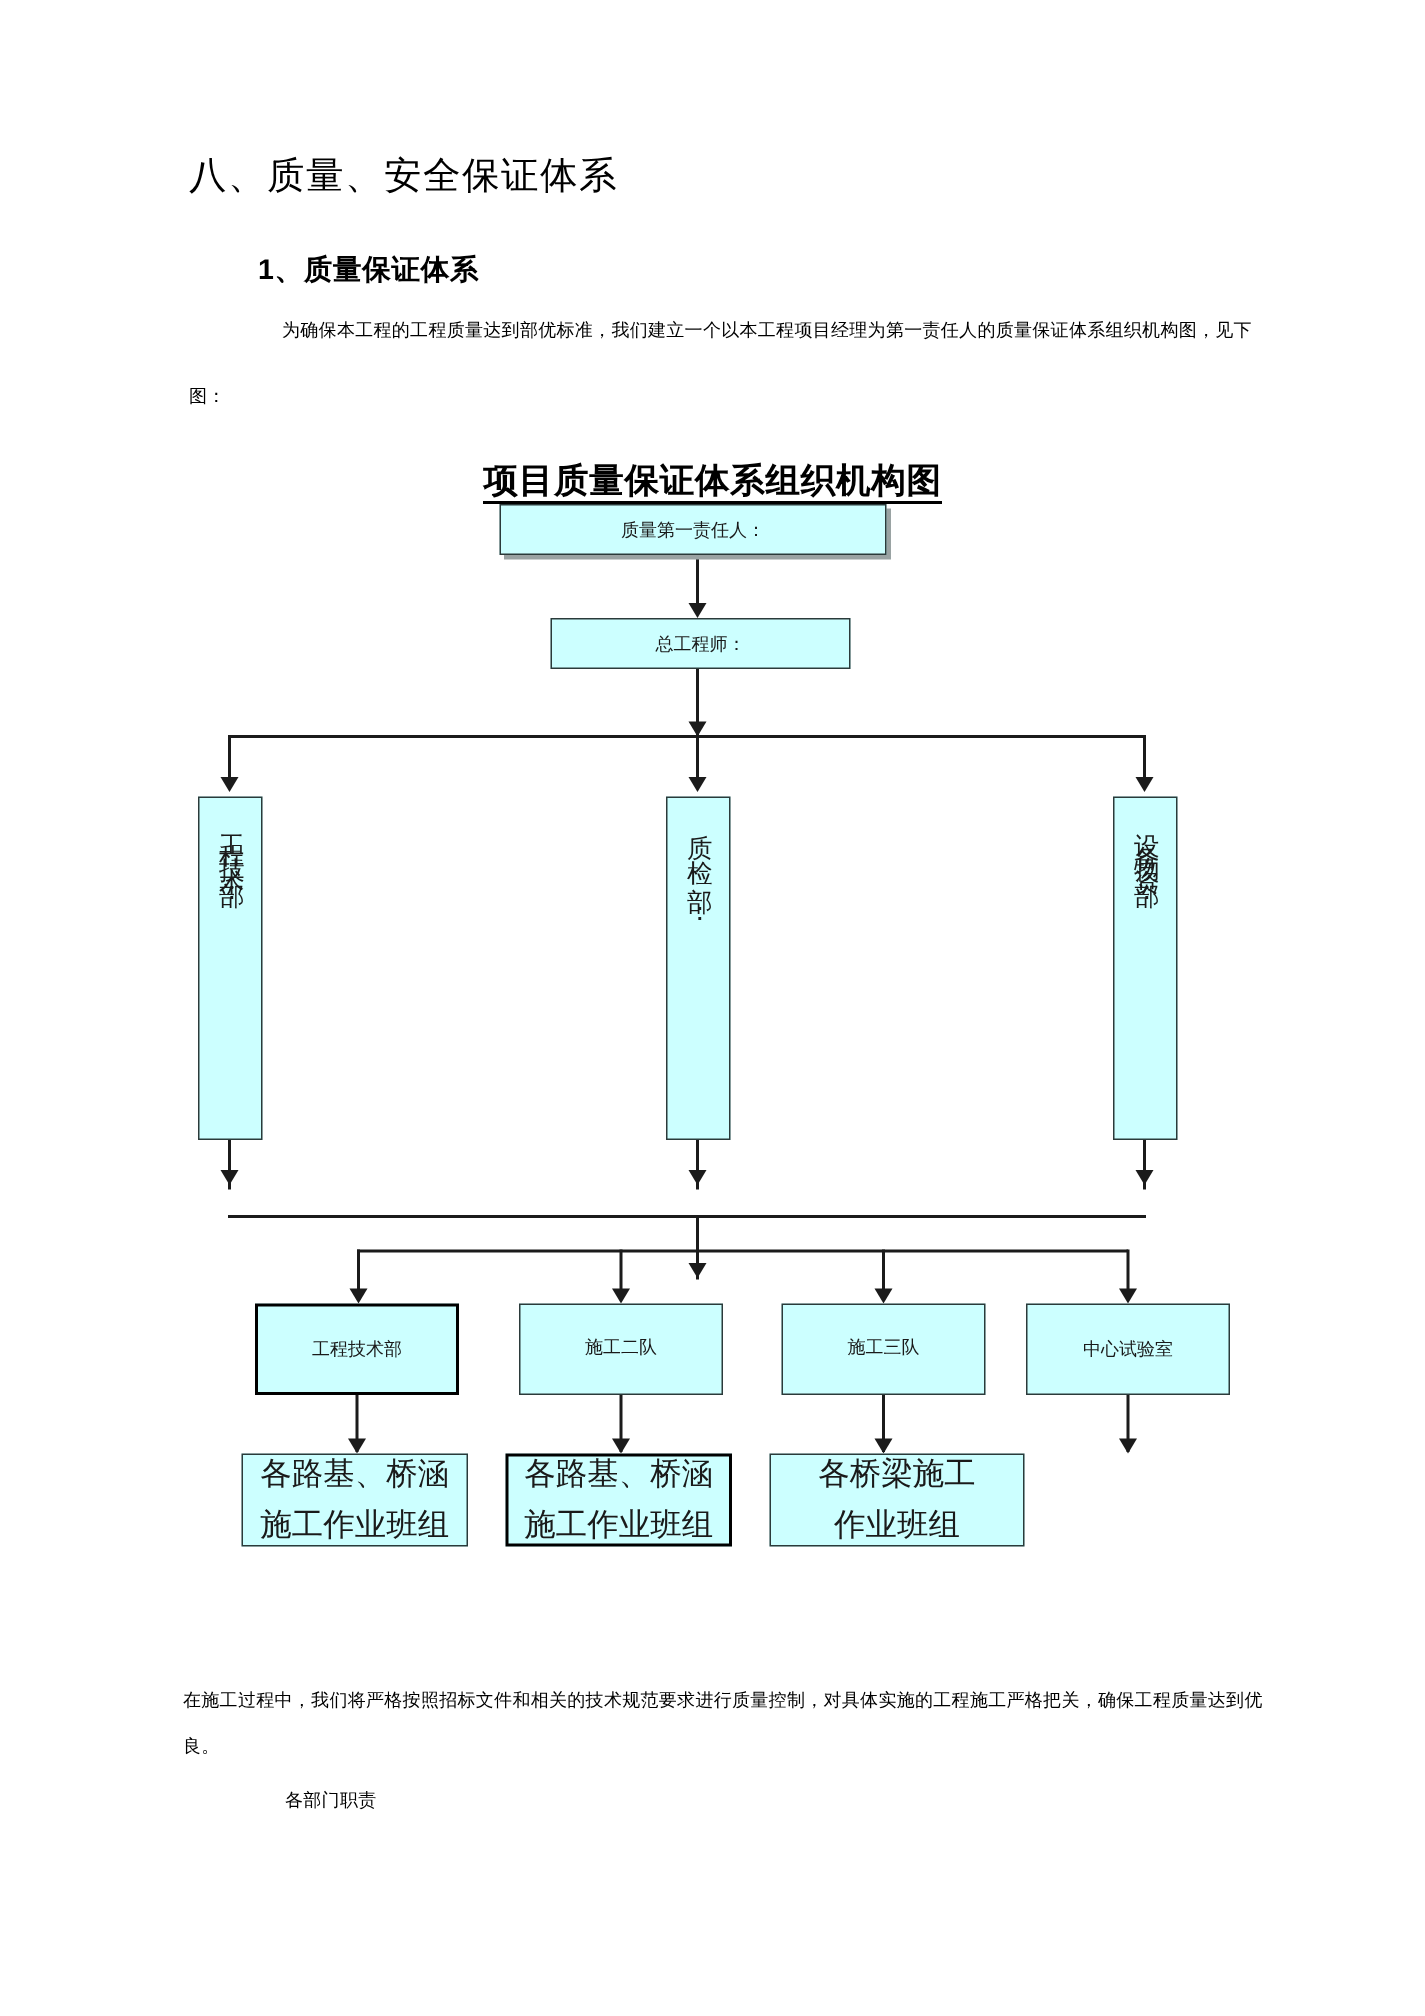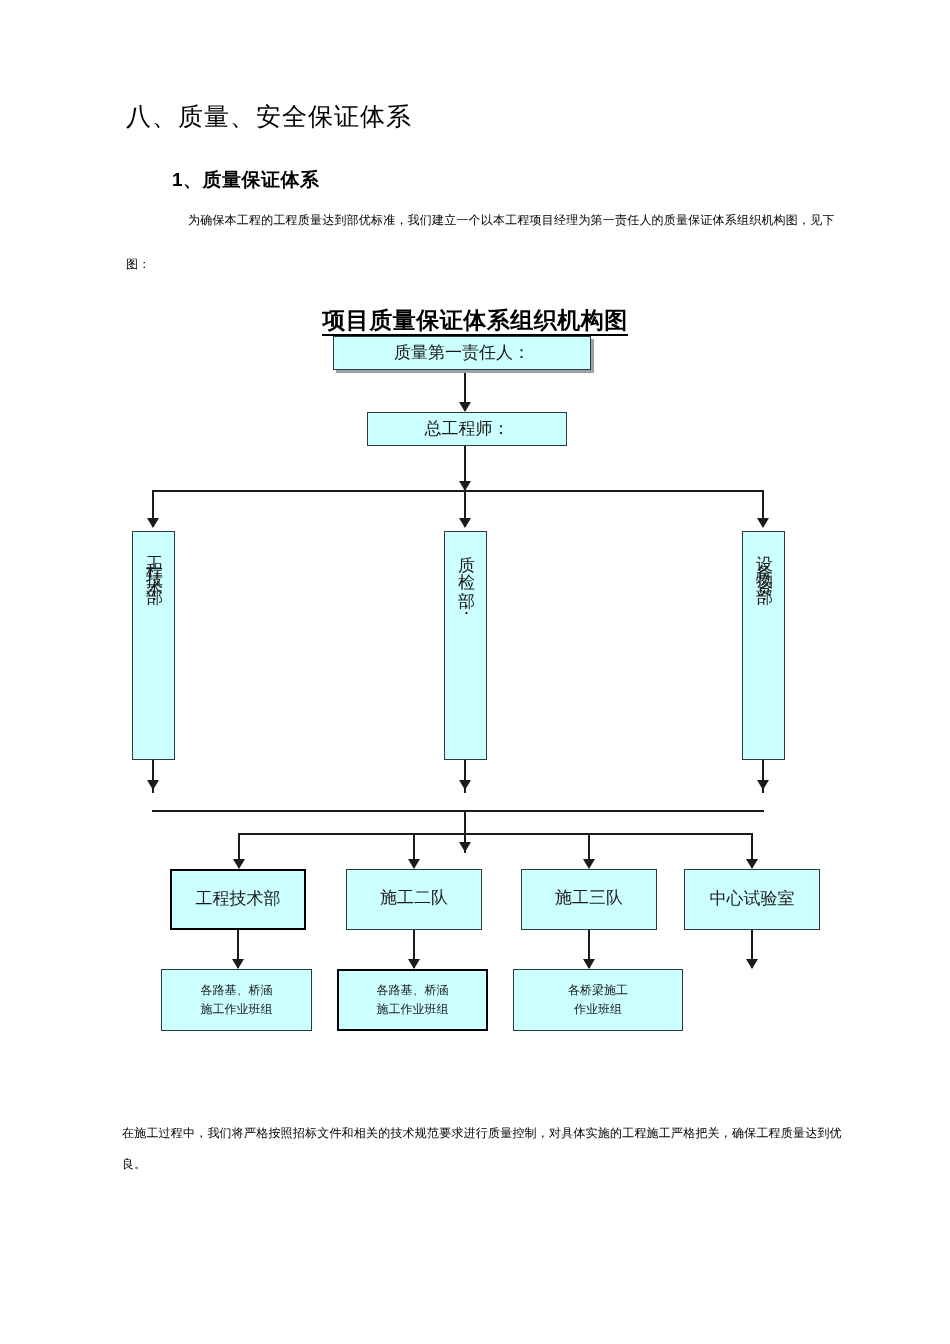--- a/index.html
+++ b/index.html
@@ -91,21 +91,21 @@
   .node {
     position: absolute;
     box-sizing: border-box;
     background: #ccffff;
     border: 1.6px solid #2b3a3a;
     display: flex;
     align-items: center;
     justify-content: center;
     text-align: center;
     font-family: "Liberation Serif", "DejaVu Serif", serif;
-    font-size: 17px;
+    font-size: 12px;
     color: #1a1a1a;
     line-height: 1.35;
     z-index: 3;
   }
   .node.shadow {
     box-shadow: 3px 3px 0 0 #9aa3a3;
   }
   .node.heavy {
     border-color: #000000;
     border-width: 2px;
@@ -115,21 +115,21 @@
     text-orientation: upright;
     justify-content: flex-start;
     padding-top: 10px;
     letter-spacing: 8px;
     font-size: 17px;
   }
   .node.vert.loose {
     letter-spacing: 18px;
   }
   .node.two-line {
-    font-size: 12px;
+    font-size: 21px;
     line-height: 1.6;
   }
 
   
   .line {
     position: absolute;
     background: #1b1b1b;
     z-index: 1;
   }
   .line.v { width: 2px; }
@@ -252,14 +252,15 @@
         <div>各桥梁施工</div>
         <div>作业班组</div>
       </div>
     </div>
 
 
   </div>
 
   <div class="para para-bottom">在施工过程中，我们将严格按照招标文件和相关的技术规范要求进行质量控制，对具体实施的工程施工严格把关，确保工程质量达到优良。</div>
 
+  <div class="para para-depts">各部门职责</div>
 
 </div>
 
 </body></html>

